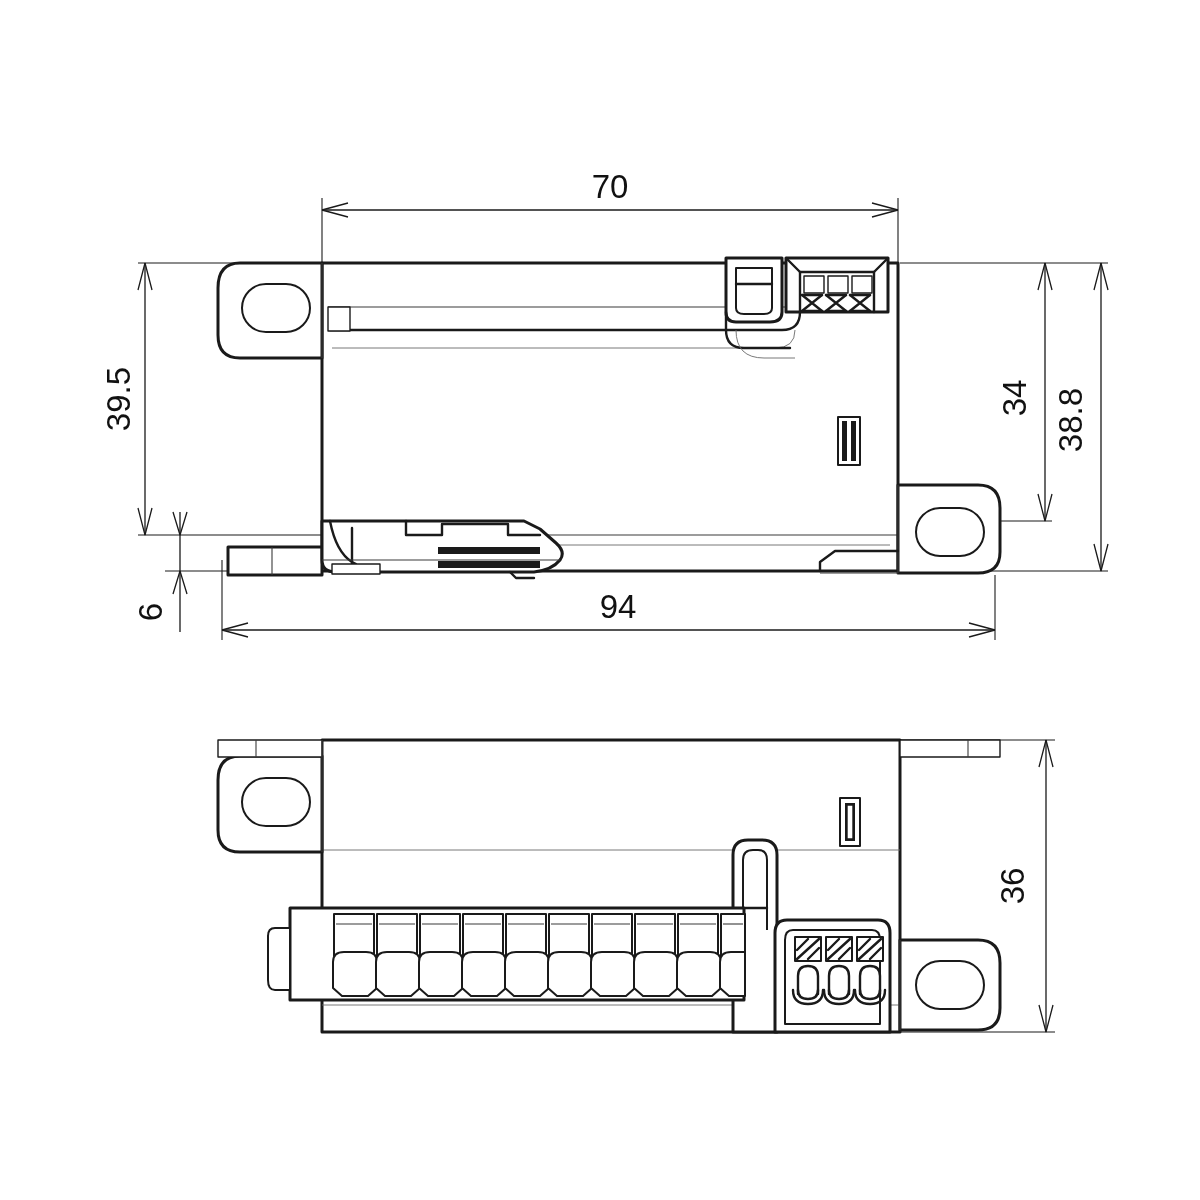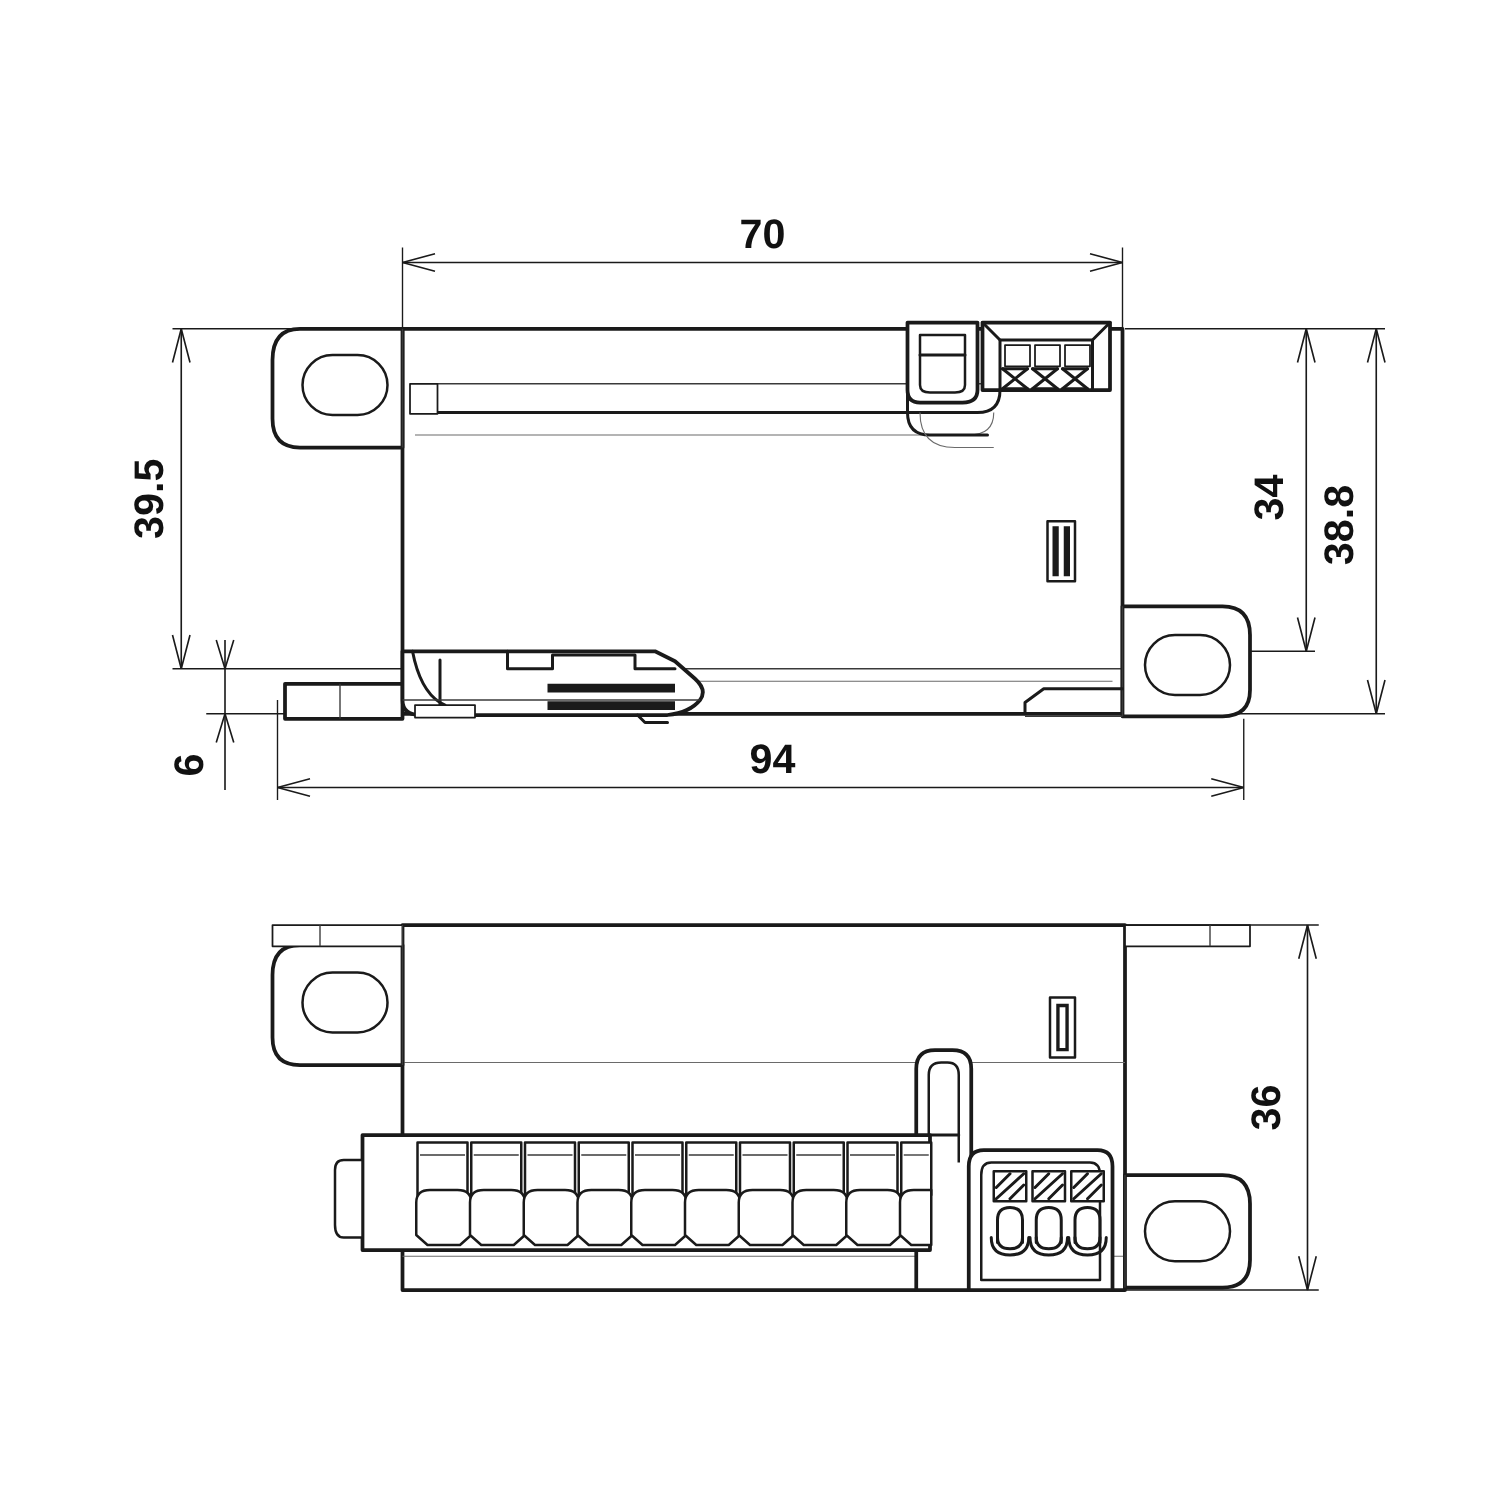--- a/index.html
+++ b/index.html
@@ -9,21 +9,20 @@
   }
   body {
     font-family: "Liberation Sans", sans-serif;
   }
   #drawing-root {
     position: relative;
     width: 1200px;
     height: 1052px;
     background: #ffffff;
     overflow: hidden;
-    font-weight: bold;
   }
   svg.tech-drawing {
     display: block;
     width: 1200px;
     height: 1200px;
   }
   .outline2 { fill: none; stroke: #1a1a1a; stroke-width: 2.4; stroke-linejoin: round; stroke-linecap: round; }
   .thin     { fill: none; stroke: #3a3a3a; stroke-width: 1.1; }
   .hair     { fill: none; stroke: #6a6a6a; stroke-width: 0.9; }
   .dimline  { fill: none; stroke: #1a1a1a; stroke-width: 1.3; }

